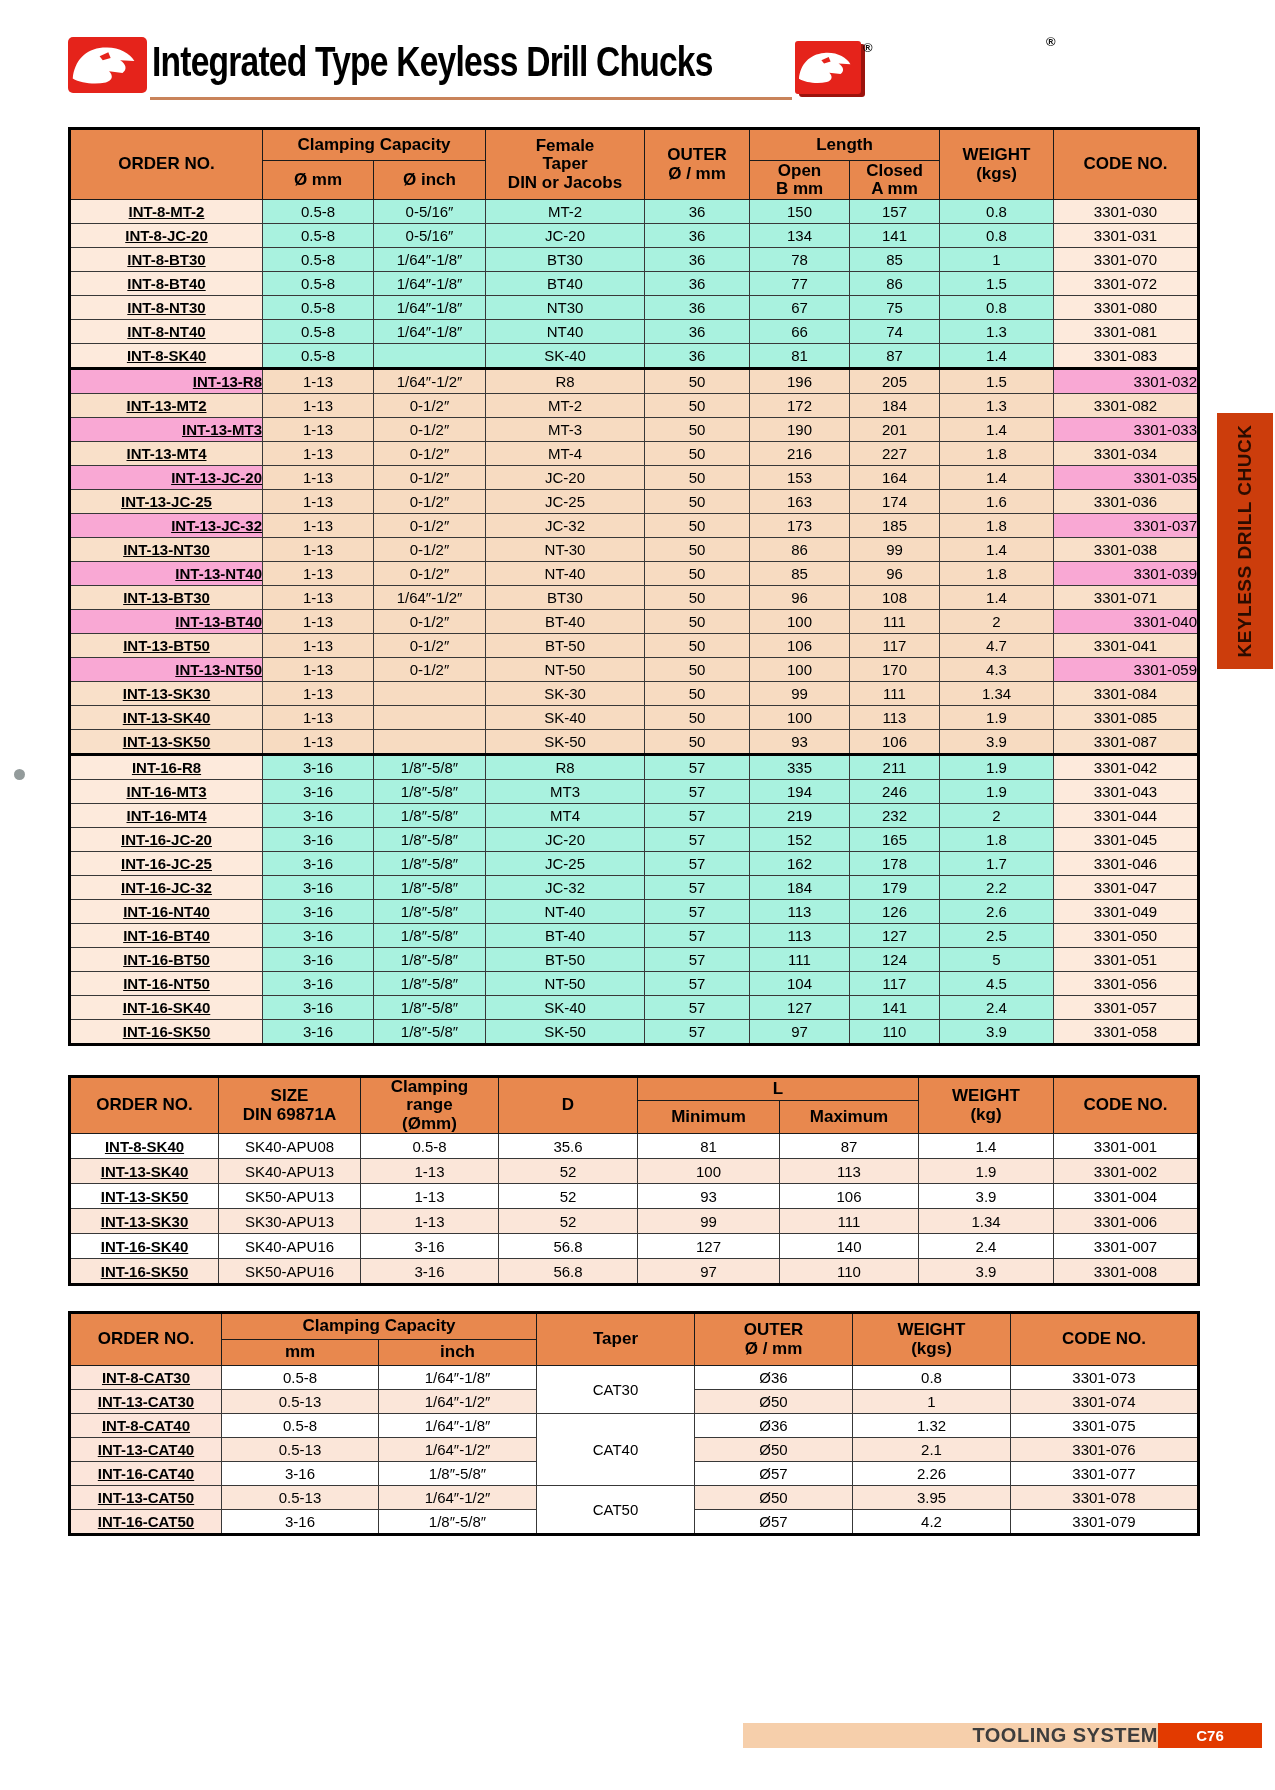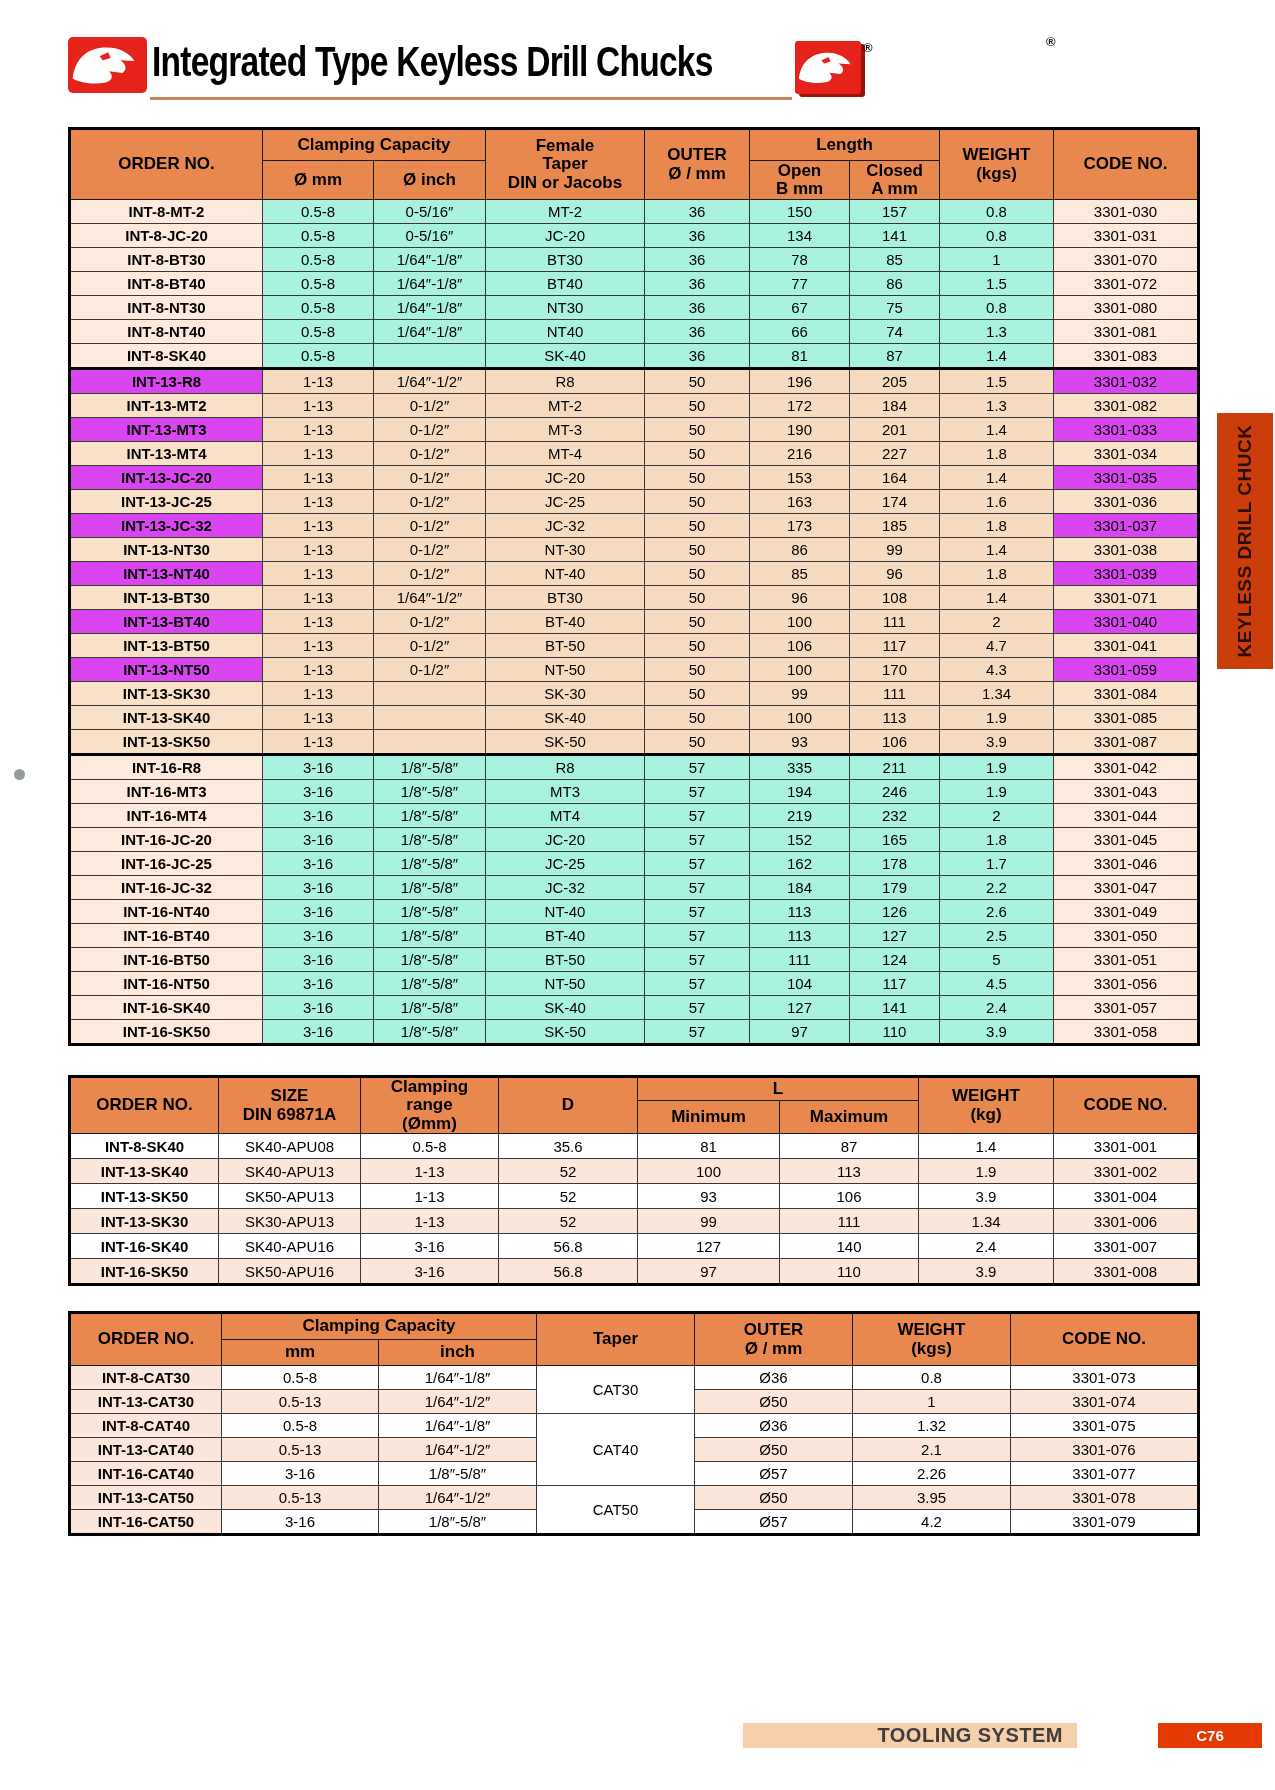--- a/index.html
+++ b/index.html
@@ -27,29 +27,29 @@
      padding:0;line-height:1.08;white-space:pre-line;}
   td{border:1px solid #383838;text-align:center;font-size:15px;padding:0;height:23px;line-height:1;}
   #t2 td{height:24px;} #t3 td{height:23px;}
   #t1 thead tr:nth-child(1) th{height:30px;}
   #t1 thead tr:nth-child(2) th{height:38px;margin-top:29px;}
   #t2 thead tr:nth-child(1) th{height:22px;}
   #t2 thead tr:nth-child(2) th{height:32px;}
   #t3 thead tr:nth-child(1) th{height:25px;}
   #t3 thead tr:nth-child(2) th{height:25px;}
   tr.sep td{border-top:3px solid #000;}
-  td.ord{font-weight:bold;}
+  td.ord{font-weight:bold;text-decoration:underline;}
   .cream{background:#fdeadc;} .cream2{background:#f9e0c9;}
   .teal{background:#a9f2df;}  .peach{background:#f7dbc1;}
-  .lav{background:#d946ef;}
+  .lav{background:#f9a8d4;text-align:right;}
   .w{background:#ffffff;}    .pink{background:#fbe6d9;}
   .ordpink{background:#fce5da;} .taperw{background:#ffffff;}
   
-  .footer-bar{position:absolute;left:743px;top:1723px;width:334px;height:25px;background:#f6cfab;
-      display:flex;align-items:center;justify-content:flex-end;padding-right:14px;box-sizing:border-box;}
+  .footer-bar{position:absolute;left:743px;top:1723px;width:415px;height:25px;background:#f6cfab;
+      display:flex;align-items:center;justify-content:flex-end;box-sizing:border-box;}
   .footer-label{font-weight:bold;font-size:20px;color:#3d3d3d;letter-spacing:0.5px;}
   .footer-page{position:absolute;left:1158px;top:1723px;width:104px;height:25px;background:#e23a00;
       color:#fff;font-weight:bold;font-size:15px;display:flex;align-items:center;justify-content:center;}
   
   .side-tab{position:absolute;left:1217px;top:413px;width:56px;height:256px;background:#cc3d0c;
       display:flex;align-items:center;justify-content:center;}
   .side-tab span{transform:rotate(-90deg);white-space:nowrap;font-weight:bold;font-size:19px;
       color:#2b0c00;letter-spacing:0.5px;}
   .margin-dot{position:absolute;left:14px;top:769px;width:11px;height:11px;border-radius:50%;background:#939b9b;}
 </style>

